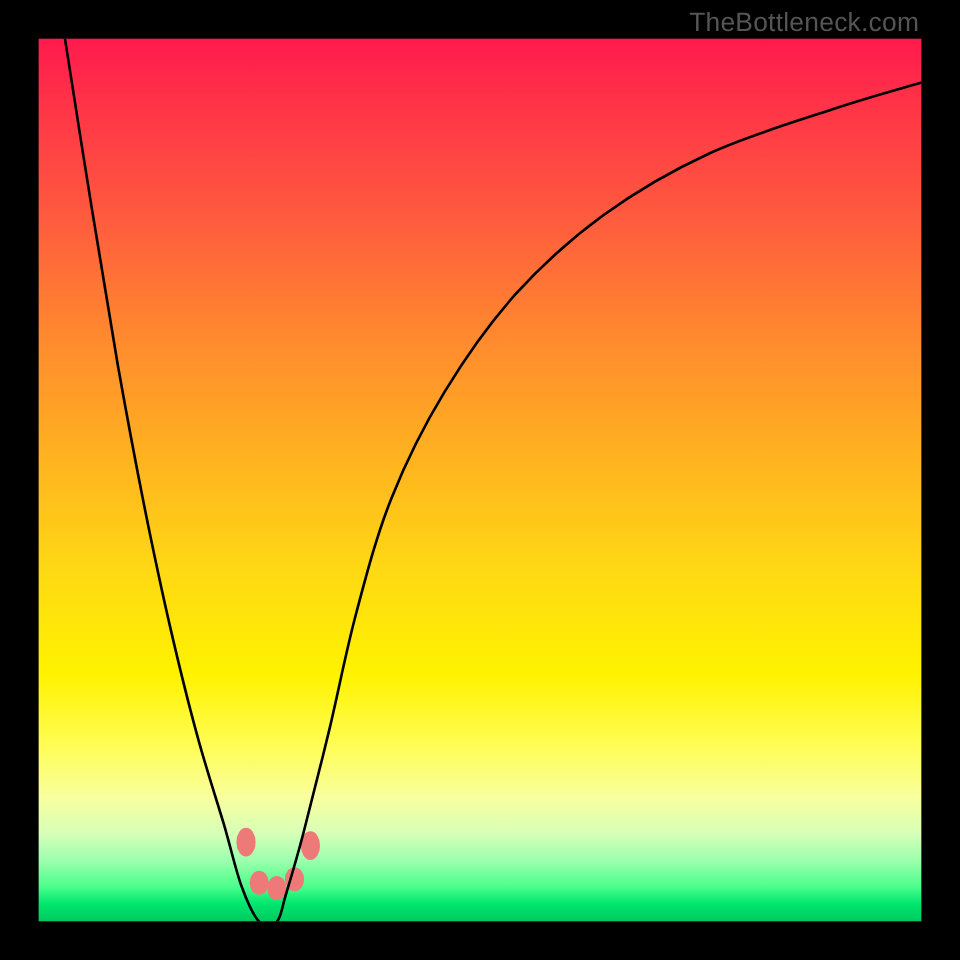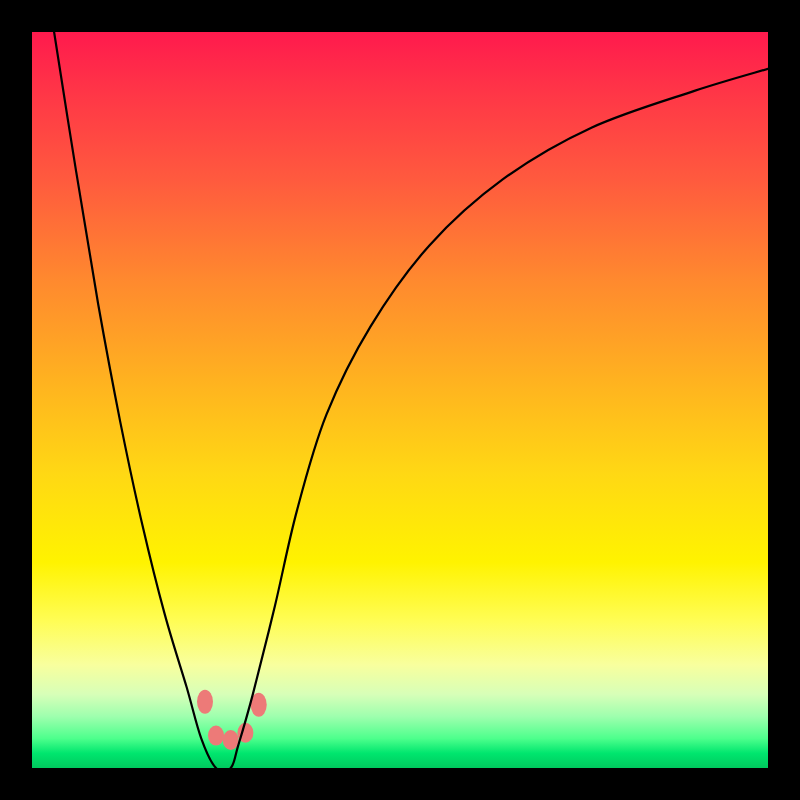--- a/index.html
+++ b/index.html
@@ -62,20 +62,21 @@
     inset: 0;
     width: 100%;
     height: 100%;
   }
 </style>
 </head>
 <body>
 
 <div class="frame">
 
+  <div class="watermark">TheBottleneck.com</div>
 
   <div class="plot-area">
     <div class="gradient-bg"></div>
 
     <svg class="curve" viewBox="0 0 736 736" preserveAspectRatio="none">
       <g id="marker-group">
           <ellipse cx="173.0" cy="669.8" rx="8" ry="12" fill="#ed7a78"></ellipse>
           <ellipse cx="184.0" cy="703.6" rx="8" ry="10" fill="#ed7a78"></ellipse>
           <ellipse cx="198.7" cy="708.0" rx="8" ry="10" fill="#ed7a78"></ellipse>
           <ellipse cx="213.4" cy="700.7" rx="8" ry="10" fill="#ed7a78"></ellipse>

